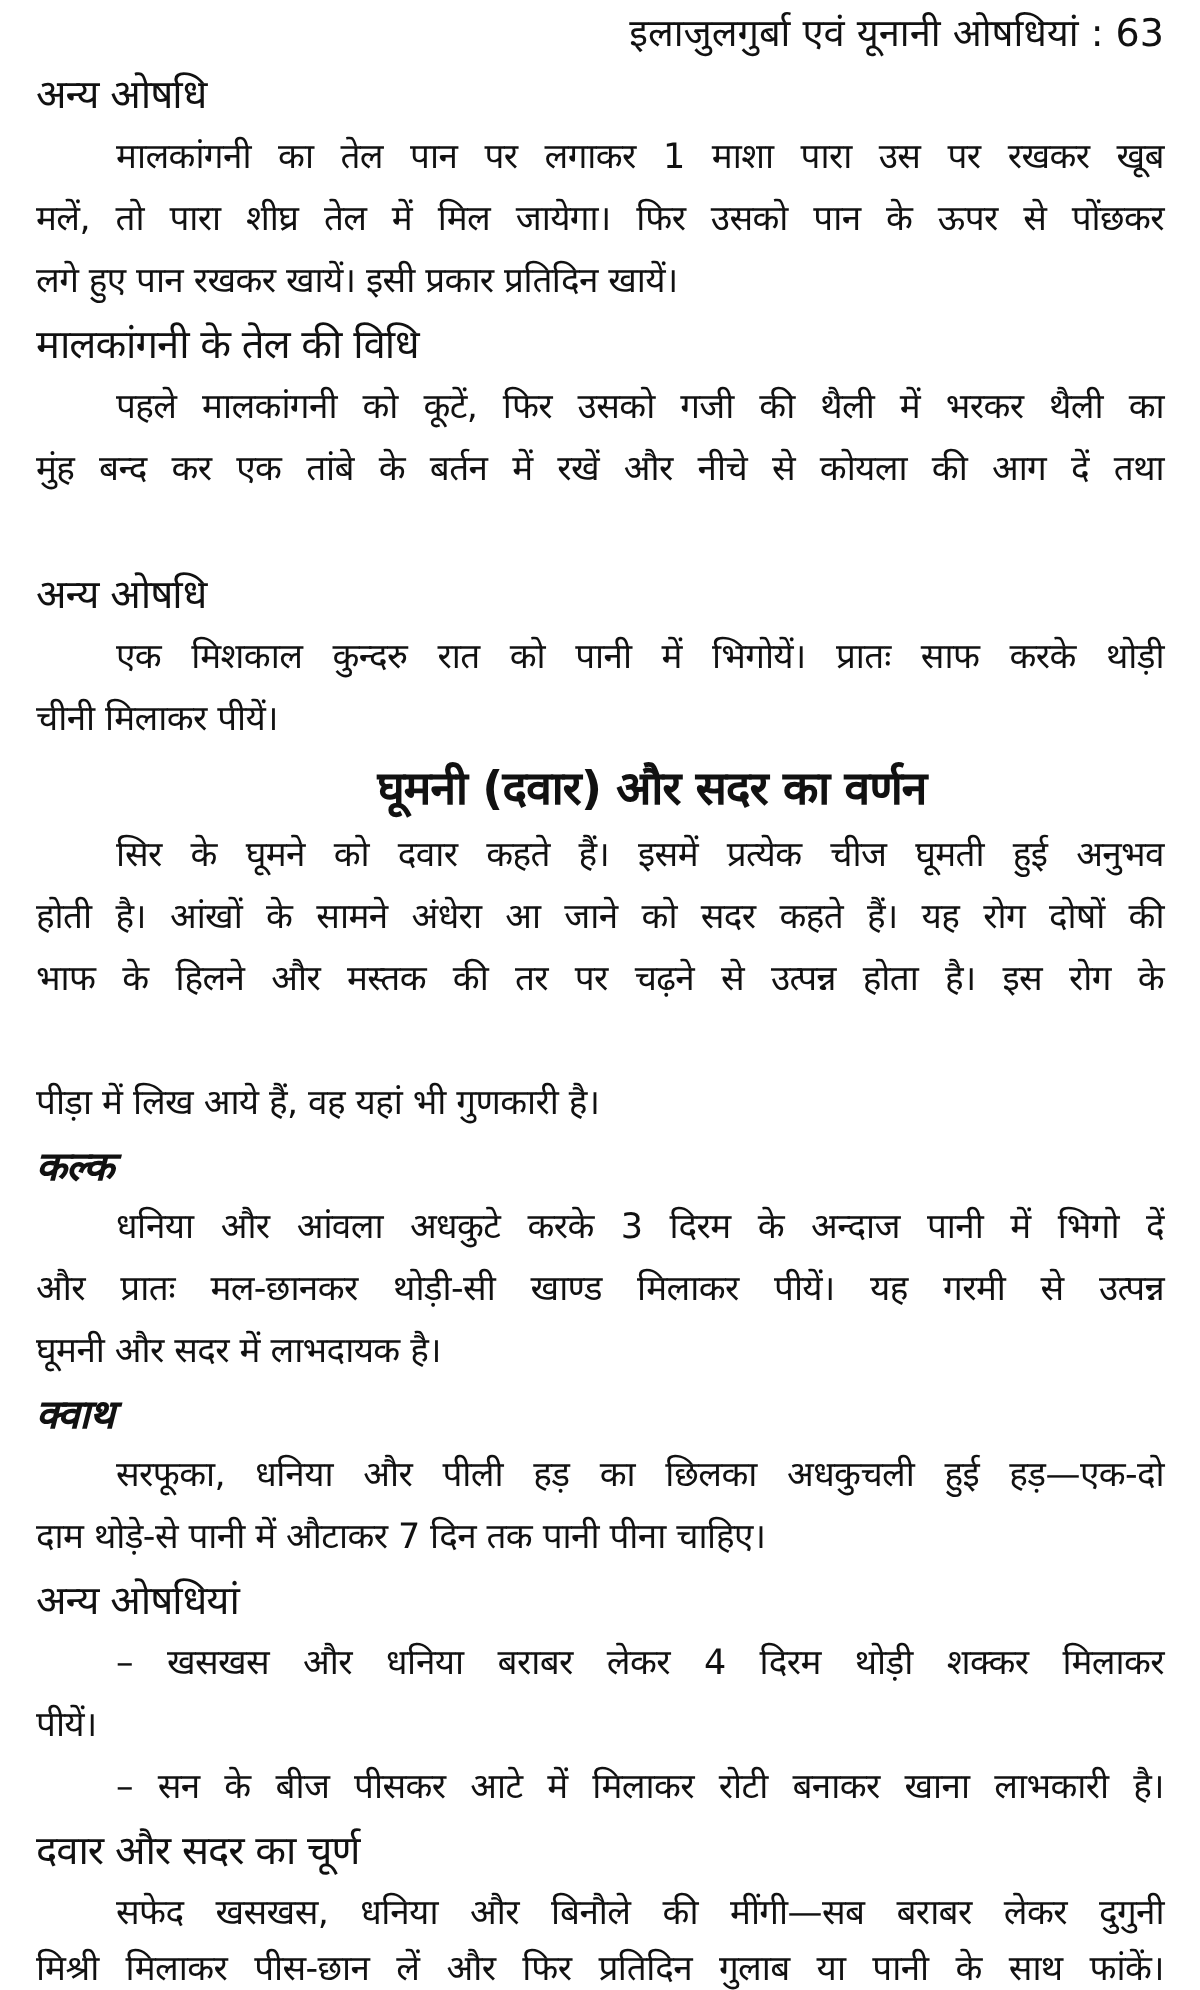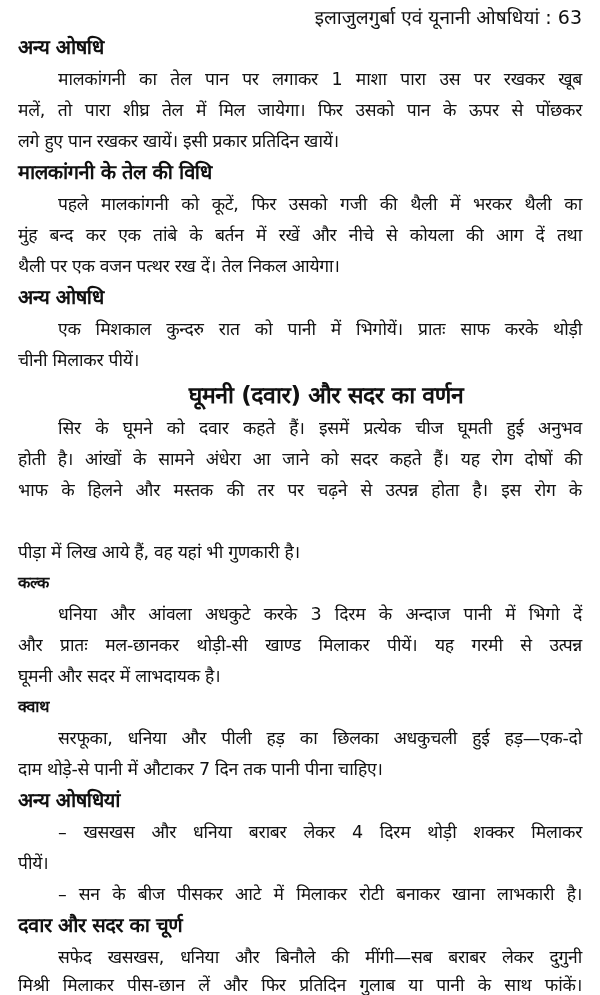--- a/index.html
+++ b/index.html
@@ -2,41 +2,40 @@
 <html><head>
 <meta charset="utf-8">
 <style>
   html, body { margin:0; padding:0; background:#ffffff; }
   body { width:600px; height:995px; overflow:hidden; position:relative;
          font-family:"DejaVu Sans", sans-serif; color:#111; }
   .page { position:absolute; left:0; top:0; width:600px; height:995px;border-radius:20px; }
   .header { position:absolute; right:18px; top:4px; font-size:19px; line-height:26px; }
   .line { position:absolute; left:18px; white-space:nowrap; font-size:17.5px; line-height:30px; letter-spacing:-0.3px; }
   .indent { left:58px; }
-  .h { font-weight:bold; font-size:20px; letter-spacing:-0.5px; }
-  .hs { font-weight:bold; font-size:16px; }
+  .h { font-weight:normal; font-size:20px; letter-spacing:-0.5px; }
+  .hs { font-weight:bold; font-size:20px;font-style:italic; }
   .center-title { position:absolute; left:0; width:600px; text-align:center; font-size:23px; font-weight:bold; letter-spacing:-0.4px;padding-left:26px; }
   .just { width:564px; text-align:justify; text-align-last:justify; }
   .just.indent { width:524px; }
 </style>
 </head>
 <body>
 
 <div class="page">
   <div class="header">इलाजुलगुर्बा एवं यूनानी ओषधियां : 63</div>
 
   <div class="line h" style="top:32px">अन्य ओषधि</div>
   <div class="line indent just" style="top:64px">मालकांगनी का तेल पान पर लगाकर 1 माशा पारा उस पर रखकर खूब</div>
   <div class="line just" style="top:95px">मलें, तो पारा शीघ्र तेल में मिल जायेगा। फिर उसको पान के ऊपर से पोंछकर</div>
   <div class="line" style="top:126px">लगे हुए पान रखकर खायें। इसी प्रकार प्रतिदिन खायें।</div>
 
   <div class="line h" style="top:157px">मालकांगनी के तेल की विधि</div>
   <div class="line indent just" style="top:189px">पहले मालकांगनी को कूटें, फिर उसको गजी की थैली में भरकर थैली का</div>
   <div class="line just" style="top:220px">मुंह बन्द कर एक तांबे के बर्तन में रखें और नीचे से कोयला की आग दें तथा</div>
-  <div class="line" style="top:251px">थैली पर एक वजन पत्थर रख दें। तेल निकल आयेगा।</div>
 
   <div class="line h" style="top:282px">अन्य ओषधि</div>
   <div class="line indent just" style="top:314px">एक मिशकाल कुन्दरु रात को पानी में भिगोयें। प्रातः साफ करके थोड़ी</div>
   <div class="line" style="top:345px">चीनी मिलाकर पीयें।</div>
 
   <div class="center-title" style="top:378px; line-height:34px;">घूमनी (दवार) और सदर का वर्णन</div>
   <div class="line indent just" style="top:413px">सिर के घूमने को दवार कहते हैं। इसमें प्रत्येक चीज घूमती हुई अनुभव</div>
   <div class="line just" style="top:444px">होती है। आंखों के सामने अंधेरा आ जाने को सदर कहते हैं। यह रोग दोषों की</div>
   <div class="line just" style="top:475px">भाफ के हिलने और मस्तक की तर पर चढ़ने से उत्पन्न होता है। इस रोग के</div>
   <div class="line" style="top:537px">पीड़ा में लिख आये हैं, वह यहां भी गुणकारी है।</div>

